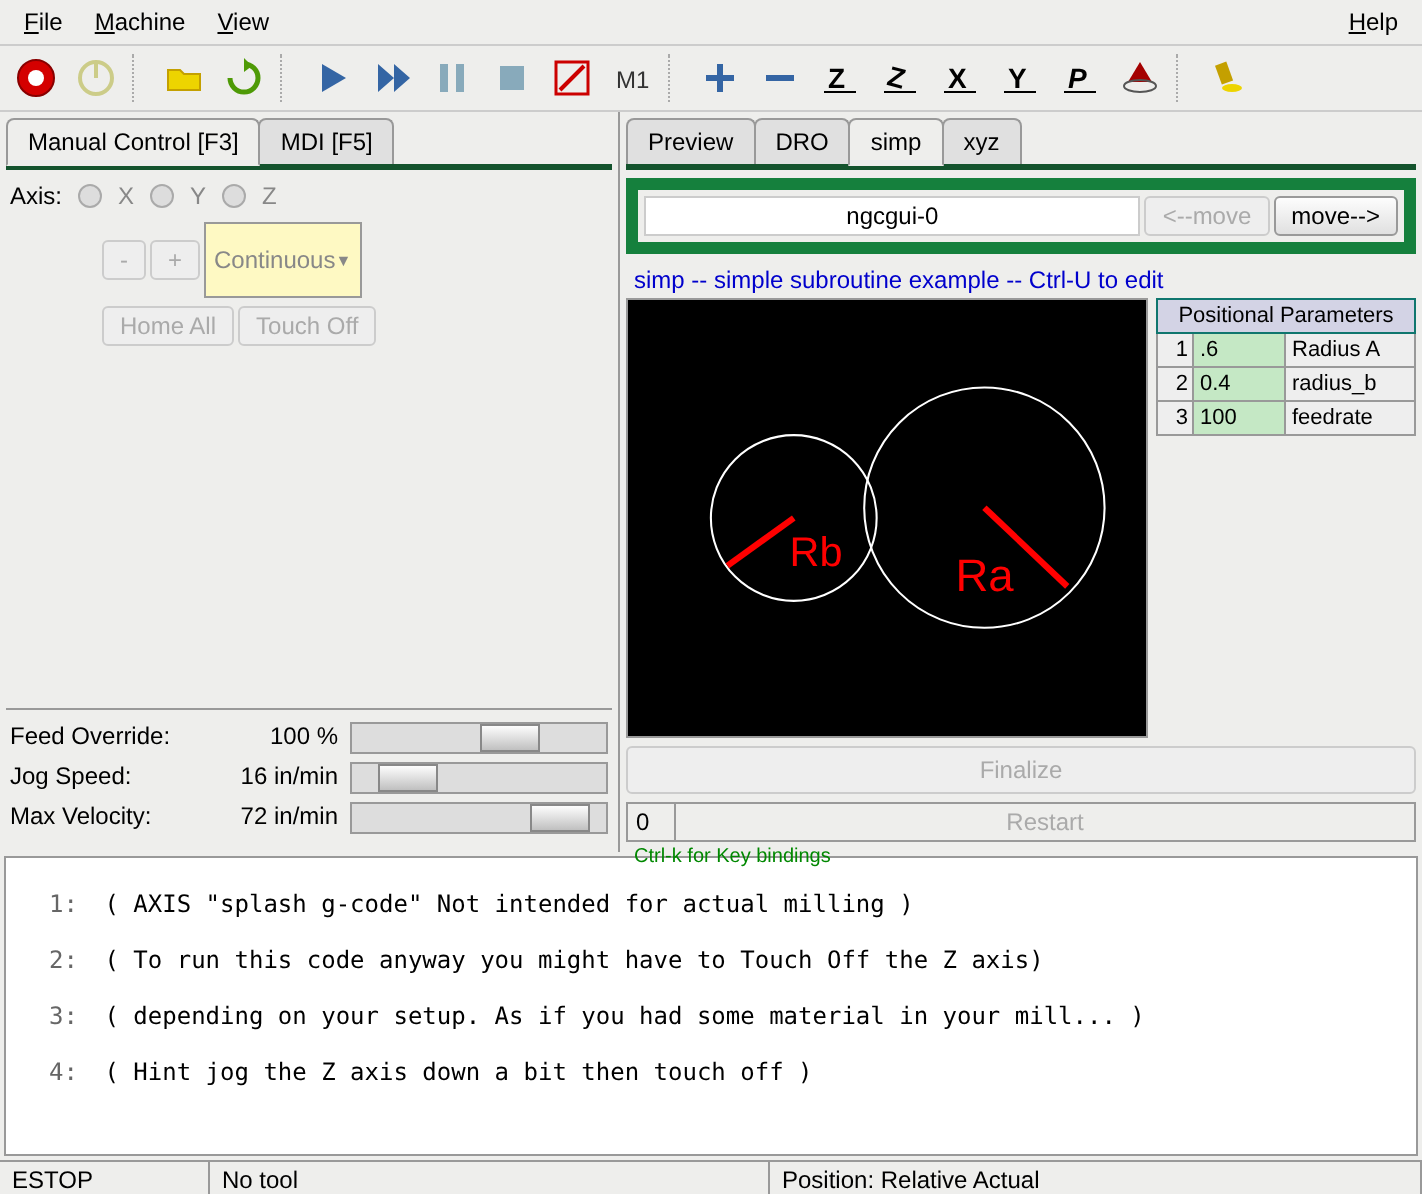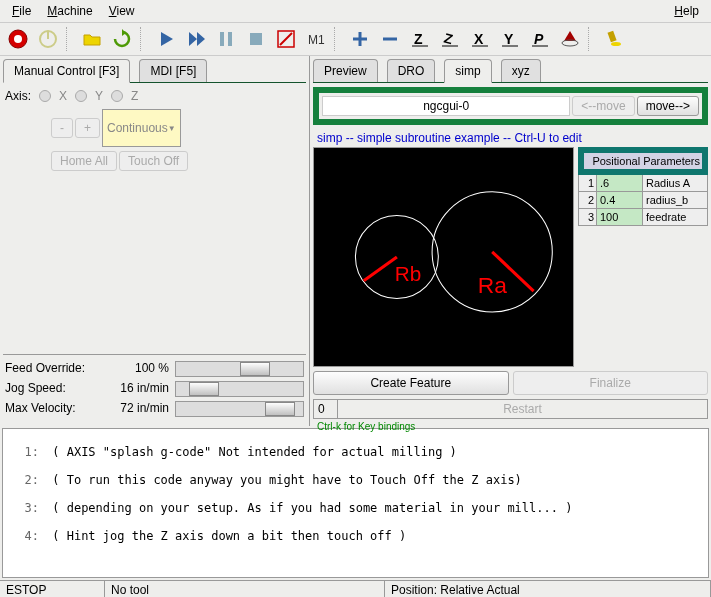--- a/index.html
+++ b/index.html
@@ -7,21 +7,21 @@
 .menubar { display: flex; background: #eeeeec; border-bottom: 1px solid #ccc; padding: 2px 4px; }
 .menubar .item { padding: 2px 8px; cursor: pointer; }
 .menubar .item u { text-decoration: underline; }
 .menubar .spacer { flex: 1; }
 .toolbar { display: flex; align-items: center; gap: 2px; padding: 2px 4px; border-bottom: 1px solid #ccc; background: #eeeeec; }
 .tb-sep { width: 8px; height: 24px; border-left: 1px dotted #aaa; margin: 0 2px; }
 .tb-btn { width: 28px; height: 28px; display: flex; align-items: center; justify-content: center; border: 1px solid transparent; border-radius: 3px; cursor: pointer; }
 .main-split { display: flex; height: 370px; }
 .left-panel { width: 310px; border-right: 1px solid #999; padding: 3px; display: flex; flex-direction: column; }
 .right-panel { flex: 1; padding: 3px; display: flex; flex-direction: column; }
-.tabs { display: flex; border-bottom: 1px solid #14532d; gap: 10px; }
+.tabs { display: flex; border-bottom: 3px solid #14532d; }
 .tab { padding: 4px 10px; border: 1px solid #999; border-bottom: none; background: #e0e0e0; border-radius: 4px 4px 0 0; margin-right: -1px; cursor: pointer; position: relative; font-size: 12px; }
 .tab.active { background: #eeeeec; z-index: 2; border-bottom: 1px solid #eeeeec; margin-bottom: -1px; }
 .axis-row { display: flex; align-items: center; gap: 8px; padding: 6px 2px; }
 .axis-row label { color: #888; }
 .axis-radio { width: 12px; height: 12px; border: 1px solid #aaa; border-radius: 50%; display: inline-block; background: #ddd; }
 .btn { border: 1px solid #999; background: linear-gradient(#fdfdfd,#e0e0e0); padding: 2px 8px; border-radius: 3px; cursor: pointer; font-size: 12px; }
 .btn.disabled { color: #aaa; border-color: #ccc; background: #eee; cursor: default; }
 .jog-row { display: flex; gap: 2px; padding: 0 2px 4px 48px; align-items: center; }
 .combo { border: 1px solid #999; background: #fef9c3; padding: 11px 4px; display: flex; align-items: center; gap: 0; color: #888; }
 .combo .arrow { font-size: 8px; }
@@ -31,21 +31,21 @@
 .ov-row .label { width: 100px; }
 .ov-row .val { width: 70px; text-align: right; padding-right: 6px; }
 .slider { flex: 1; height: 16px; background: #ddd; border: 1px solid #999; position: relative; }
 .slider .thumb { position: absolute; width: 30px; height: 14px; background: linear-gradient(#fdfdfd,#c0c0c0); border: 1px solid #888; top: 0; }
 .ngcgui-header { display: flex; gap: 2px; margin: 4px 0; border: 6px solid #15803d; padding: 3px; }
 .ngcgui-title { flex: 1; text-align: center; padding: 2px; border: 1px solid #ccc; background: #fff; }
 .simp-desc { color: #0000cc; padding: 2px 4px; font-size: 12px; }
 .preview-row { display: flex; gap: 4px; }
 .preview-box { flex: 1; background: #000; height: 220px; border: 1px solid #999; position: relative; }
 .params-box { width: 130px; }
-.params-header { background: #d3d3e5; border: 6px solid #0f766e; padding: 2px; text-align: right; font-size: 11px; }
+.params-header { background: #d3d3e5; border: 1px solid #0f766e; padding: 2px; text-align: center; font-size: 11px; }
 .param-row { display: flex; border: 1px solid #999; border-top: none; font-size: 11px; }
 .param-row .n { width: 18px; text-align: right; padding: 2px 2px; border-right: 1px solid #999; background: #eee; }
 .param-row .v { width: 46px; padding: 2px 3px; border-right: 1px solid #999; background: #c5e8c5; }
 .param-row .l { flex: 1; padding: 2px 3px; background: #eee; }
 .feature-row { display: flex; gap: 4px; margin: 4px 0; }
 .feature-row .btn { flex: 1; padding: 4px; text-align: center; }
 .restart-row { display: flex; border: 1px solid #999; }
 .restart-row .rn { width: 24px; padding: 2px 4px; border-right: 1px solid #999; }
 .restart-row .rb { flex: 1; text-align: center; padding: 2px; color: #aaa; }
 .keybind { color: #008800; padding: 2px 4px; font-size: 10px; }
@@ -271,21 +271,20 @@
             <div class="l">radius_b</div>
           </div>
         <div class="param-row">
             <div class="n">3</div>
             <div class="v">100</div>
             <div class="l">feedrate</div>
           </div>
       </div>
     </div>
     <div class="feature-row">
-      <span class="btn">Create Feature</span>
       <span class="btn disabled">Finalize</span>
     </div>
     <div class="restart-row">
       <div class="rn">0</div>
       <div class="rb">Restart</div>
     </div>
     <div class="keybind">Ctrl-k for Key bindings</div>
   </div>
 </div>
 

